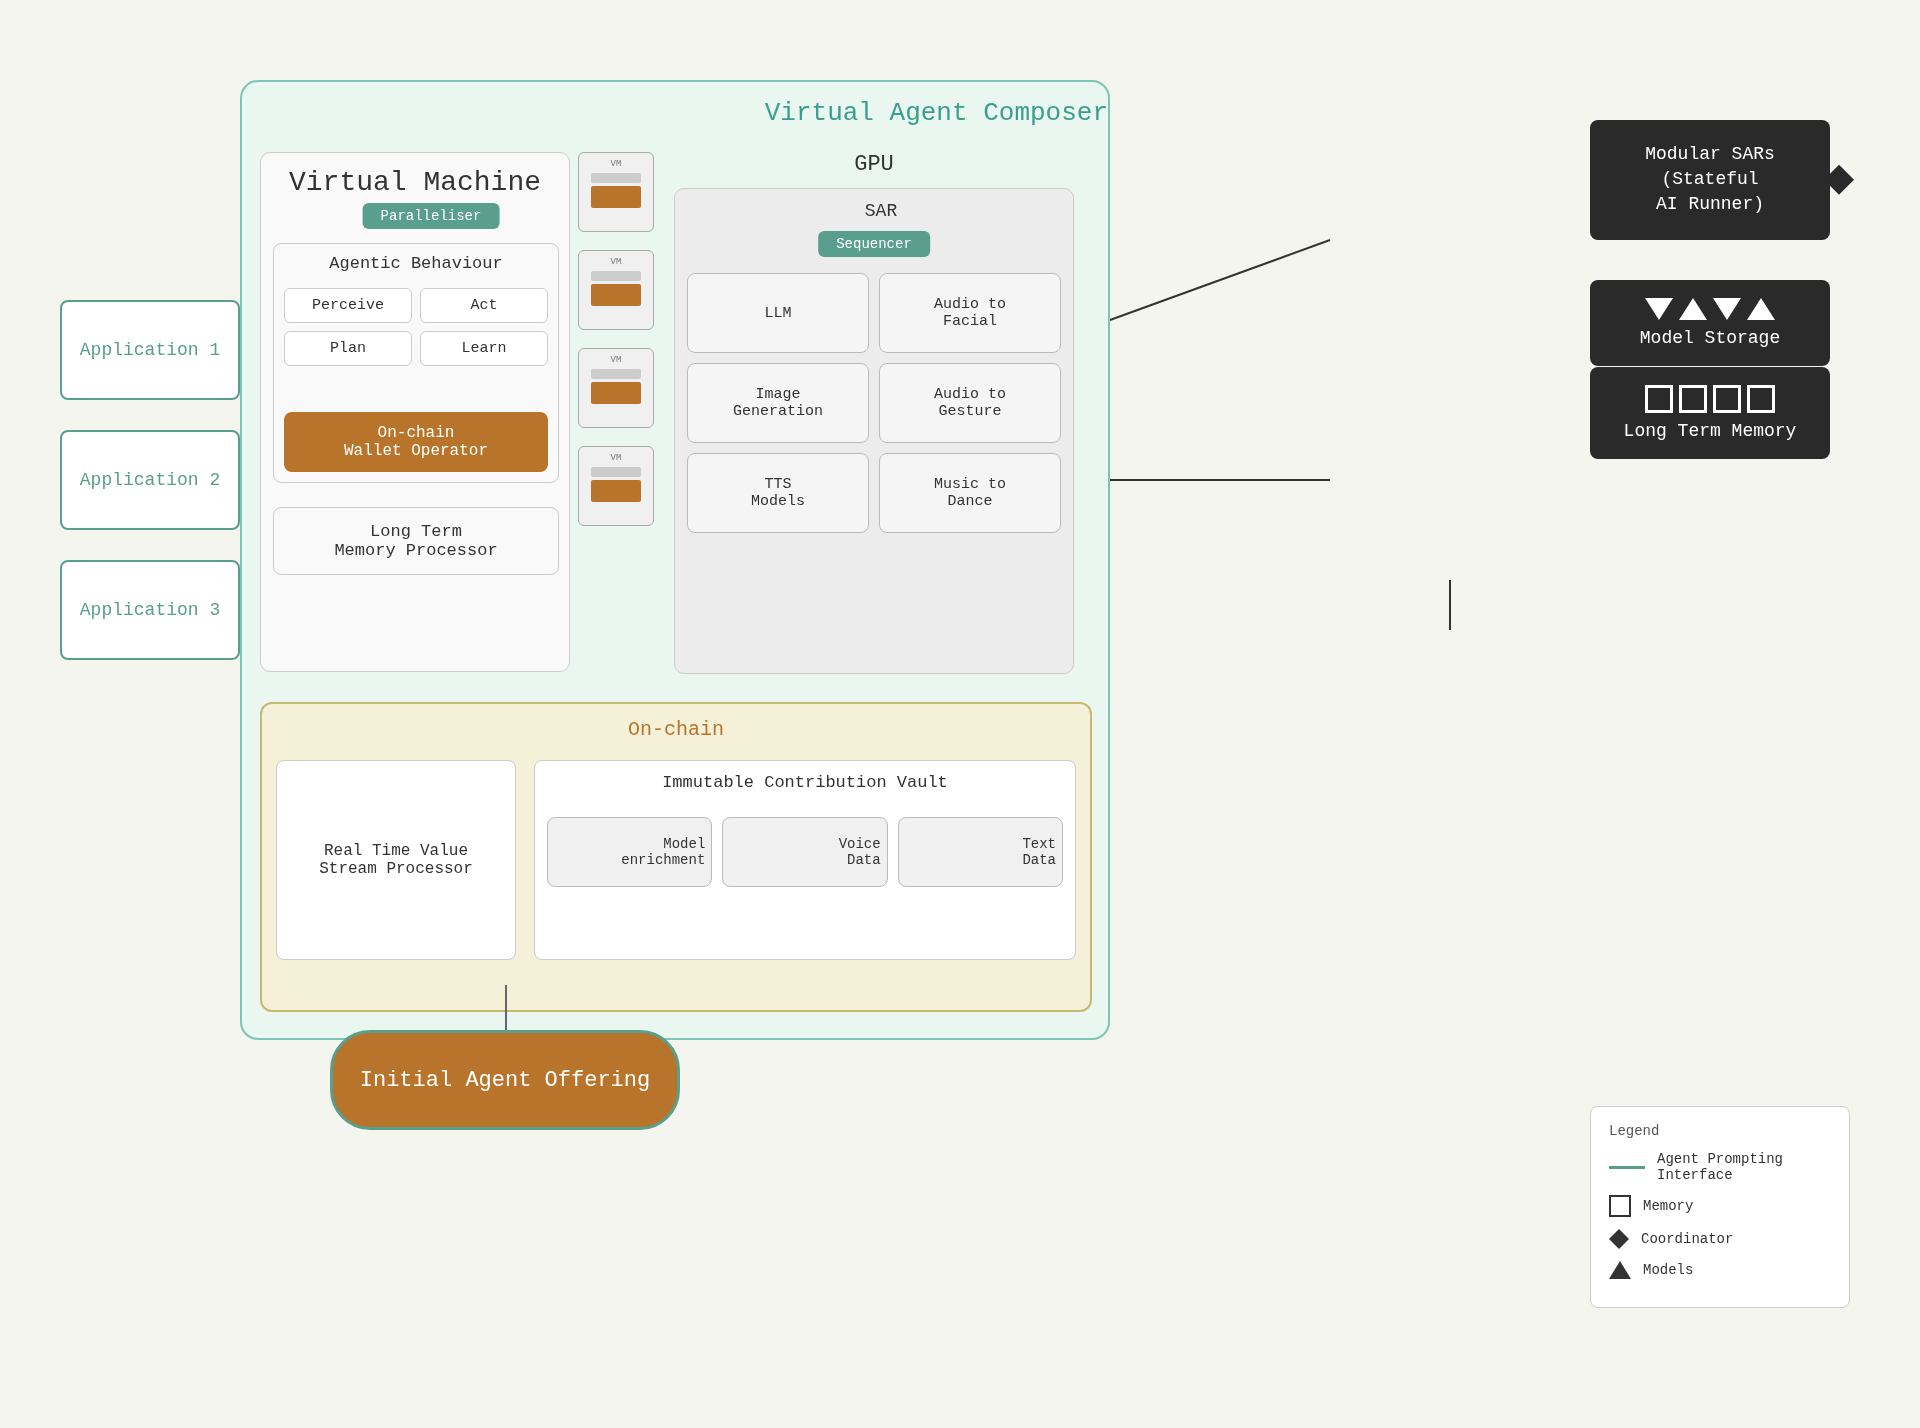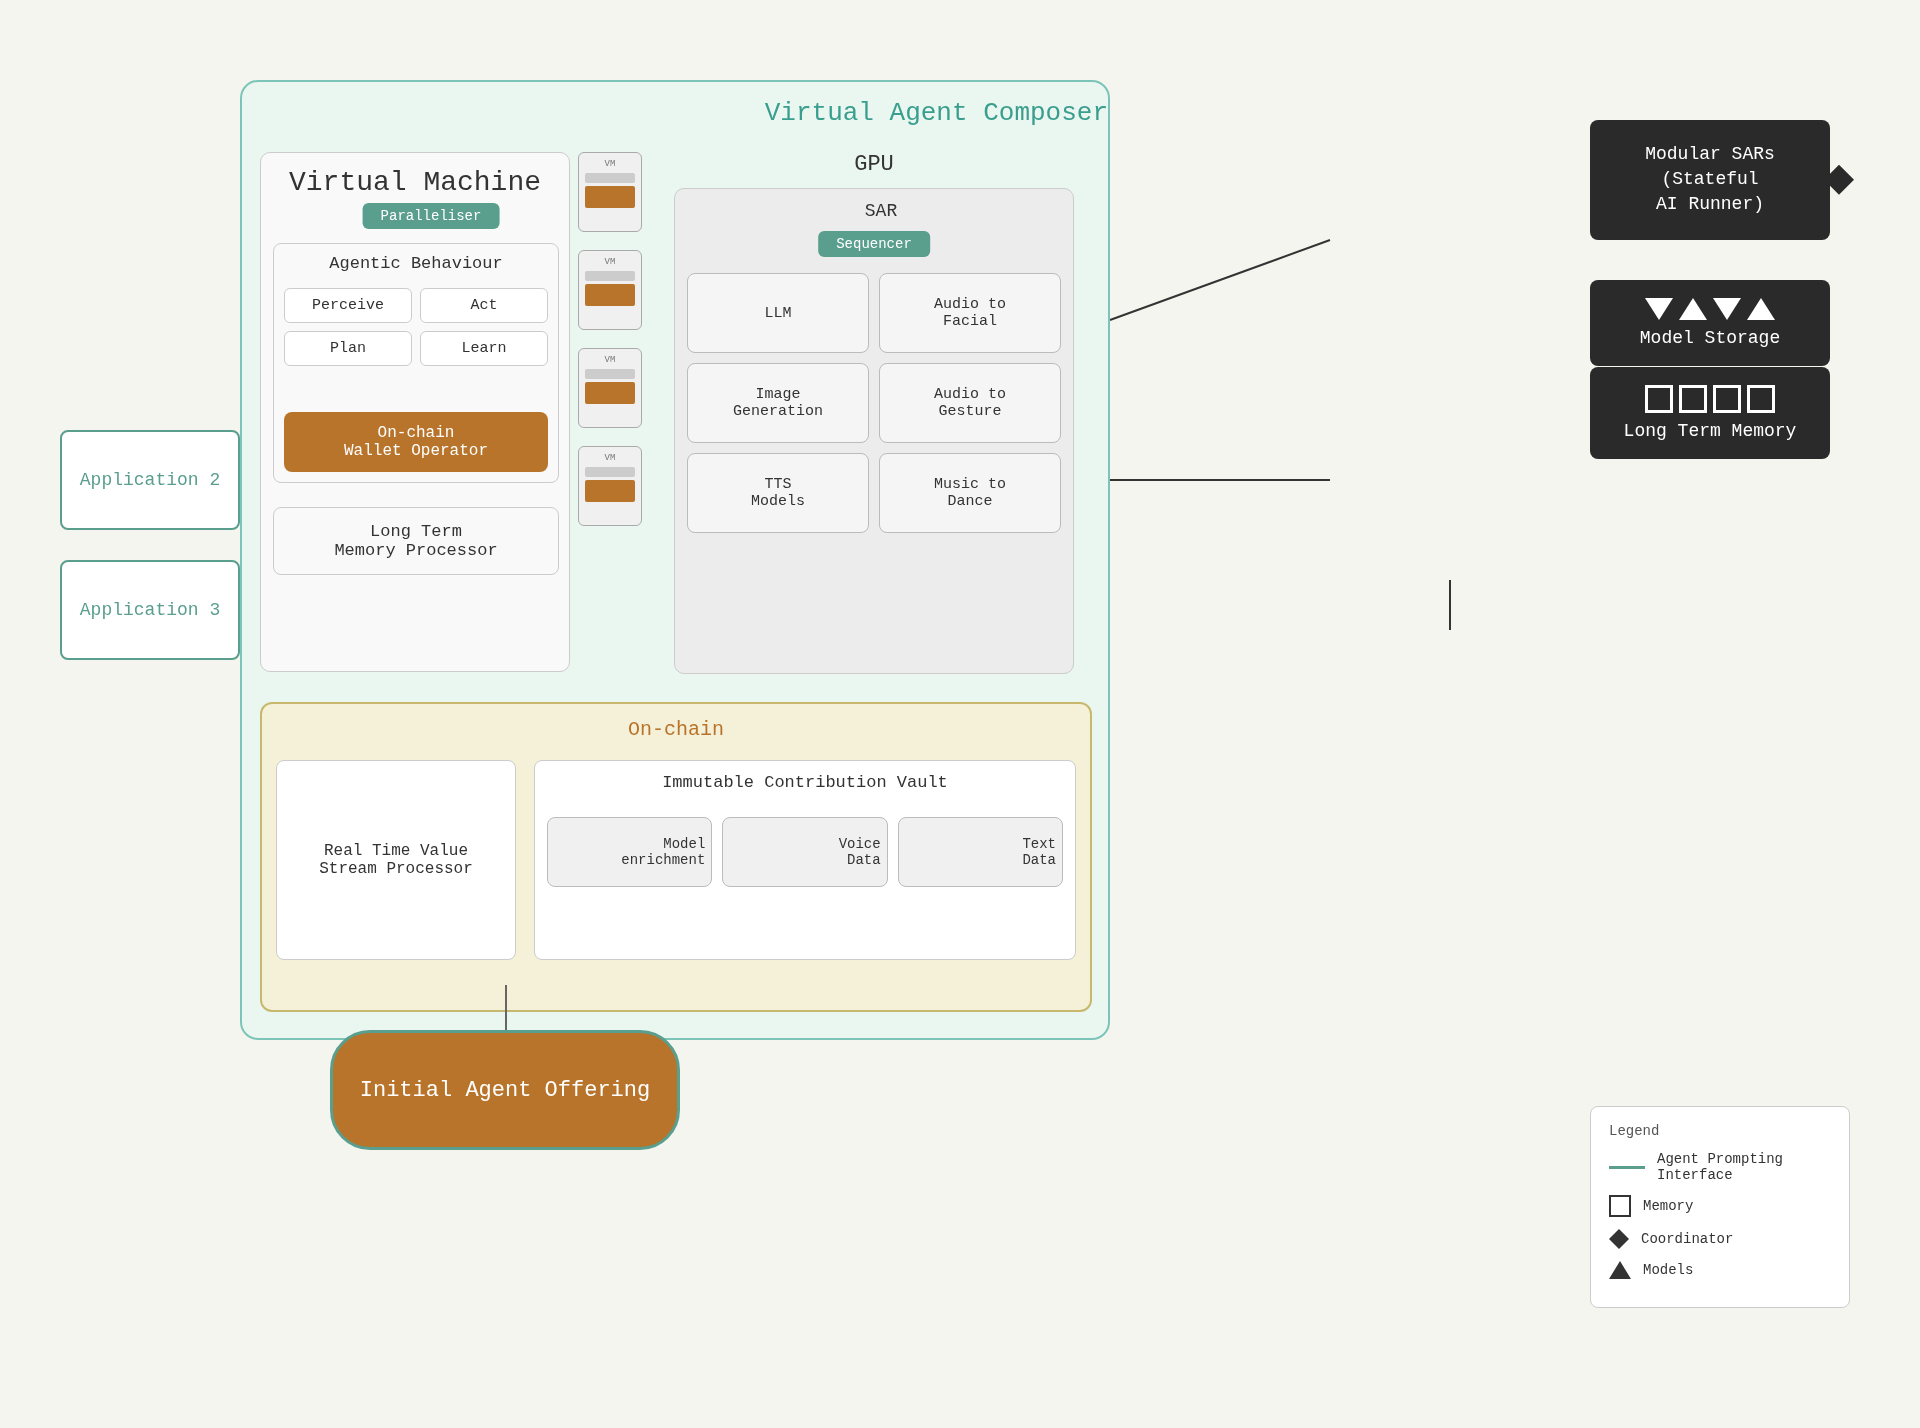--- a/index.html
+++ b/index.html
@@ -148,21 +148,21 @@
     }
 
     
     .vm-cards {
       position: absolute;
       top: 70px;
       left: 340px;
       width: 80px;
     }
     .vm-card {
-      width: 64px;
+      width: 76px;
       height: 80px;
       border: 1.5px solid #aaa;
       border-radius: 6px;
       background: #f0f0f0;
       margin-bottom: 18px;
       display: flex;
       flex-direction: column;
       align-items: center;
       justify-content: flex-start;
       padding-top: 6px;
@@ -339,21 +339,21 @@
       font-size: 14px;
       color: #333;
     }
 
     
     .iao-box {
       position: absolute;
       top: 990px;
       left: 290px;
       width: 350px;
-      height: 120px;
+      height: 100px;
       border: 3px solid #5a9e8e;
       border-radius: 40px;
       background: #b8742a;
       display: flex;
       align-items: center;
       justify-content: center;
     }
     .iao-title {
       font-size: 22px;
       color: #fff;
@@ -550,20 +550,23 @@
     <line x1="1410" y1="540" x2="1410" y2="590" stroke="#333" stroke-width="2"></line>
 
     <line x1="462" y1="590" x2="462" y2="660" stroke="#5a9e8e" stroke-width="2"></line>
     <line x1="834" y1="590" x2="834" y2="660" stroke="#5a9e8e" stroke-width="2"></line>
 
     <line x1="1070" y1="440" x2="1290" y2="440" stroke="#333" stroke-width="2"></line>
 
     <line x1="665" y1="960" x2="665" y2="1000" stroke="#666" stroke-width="2"></line>
   </svg>
 
+  <div class="app-box app1">
+    <span class="app-label">Application 1</span>
+  </div>
   <div class="app-box app2">
     <span class="app-label">Application 2</span>
   </div>
   <div class="app-box app3">
     <span class="app-label">Application 3</span>
   </div>
 
   <div class="vac-box">
     <div class="vac-title">Virtual Agent Composer</div>
 

